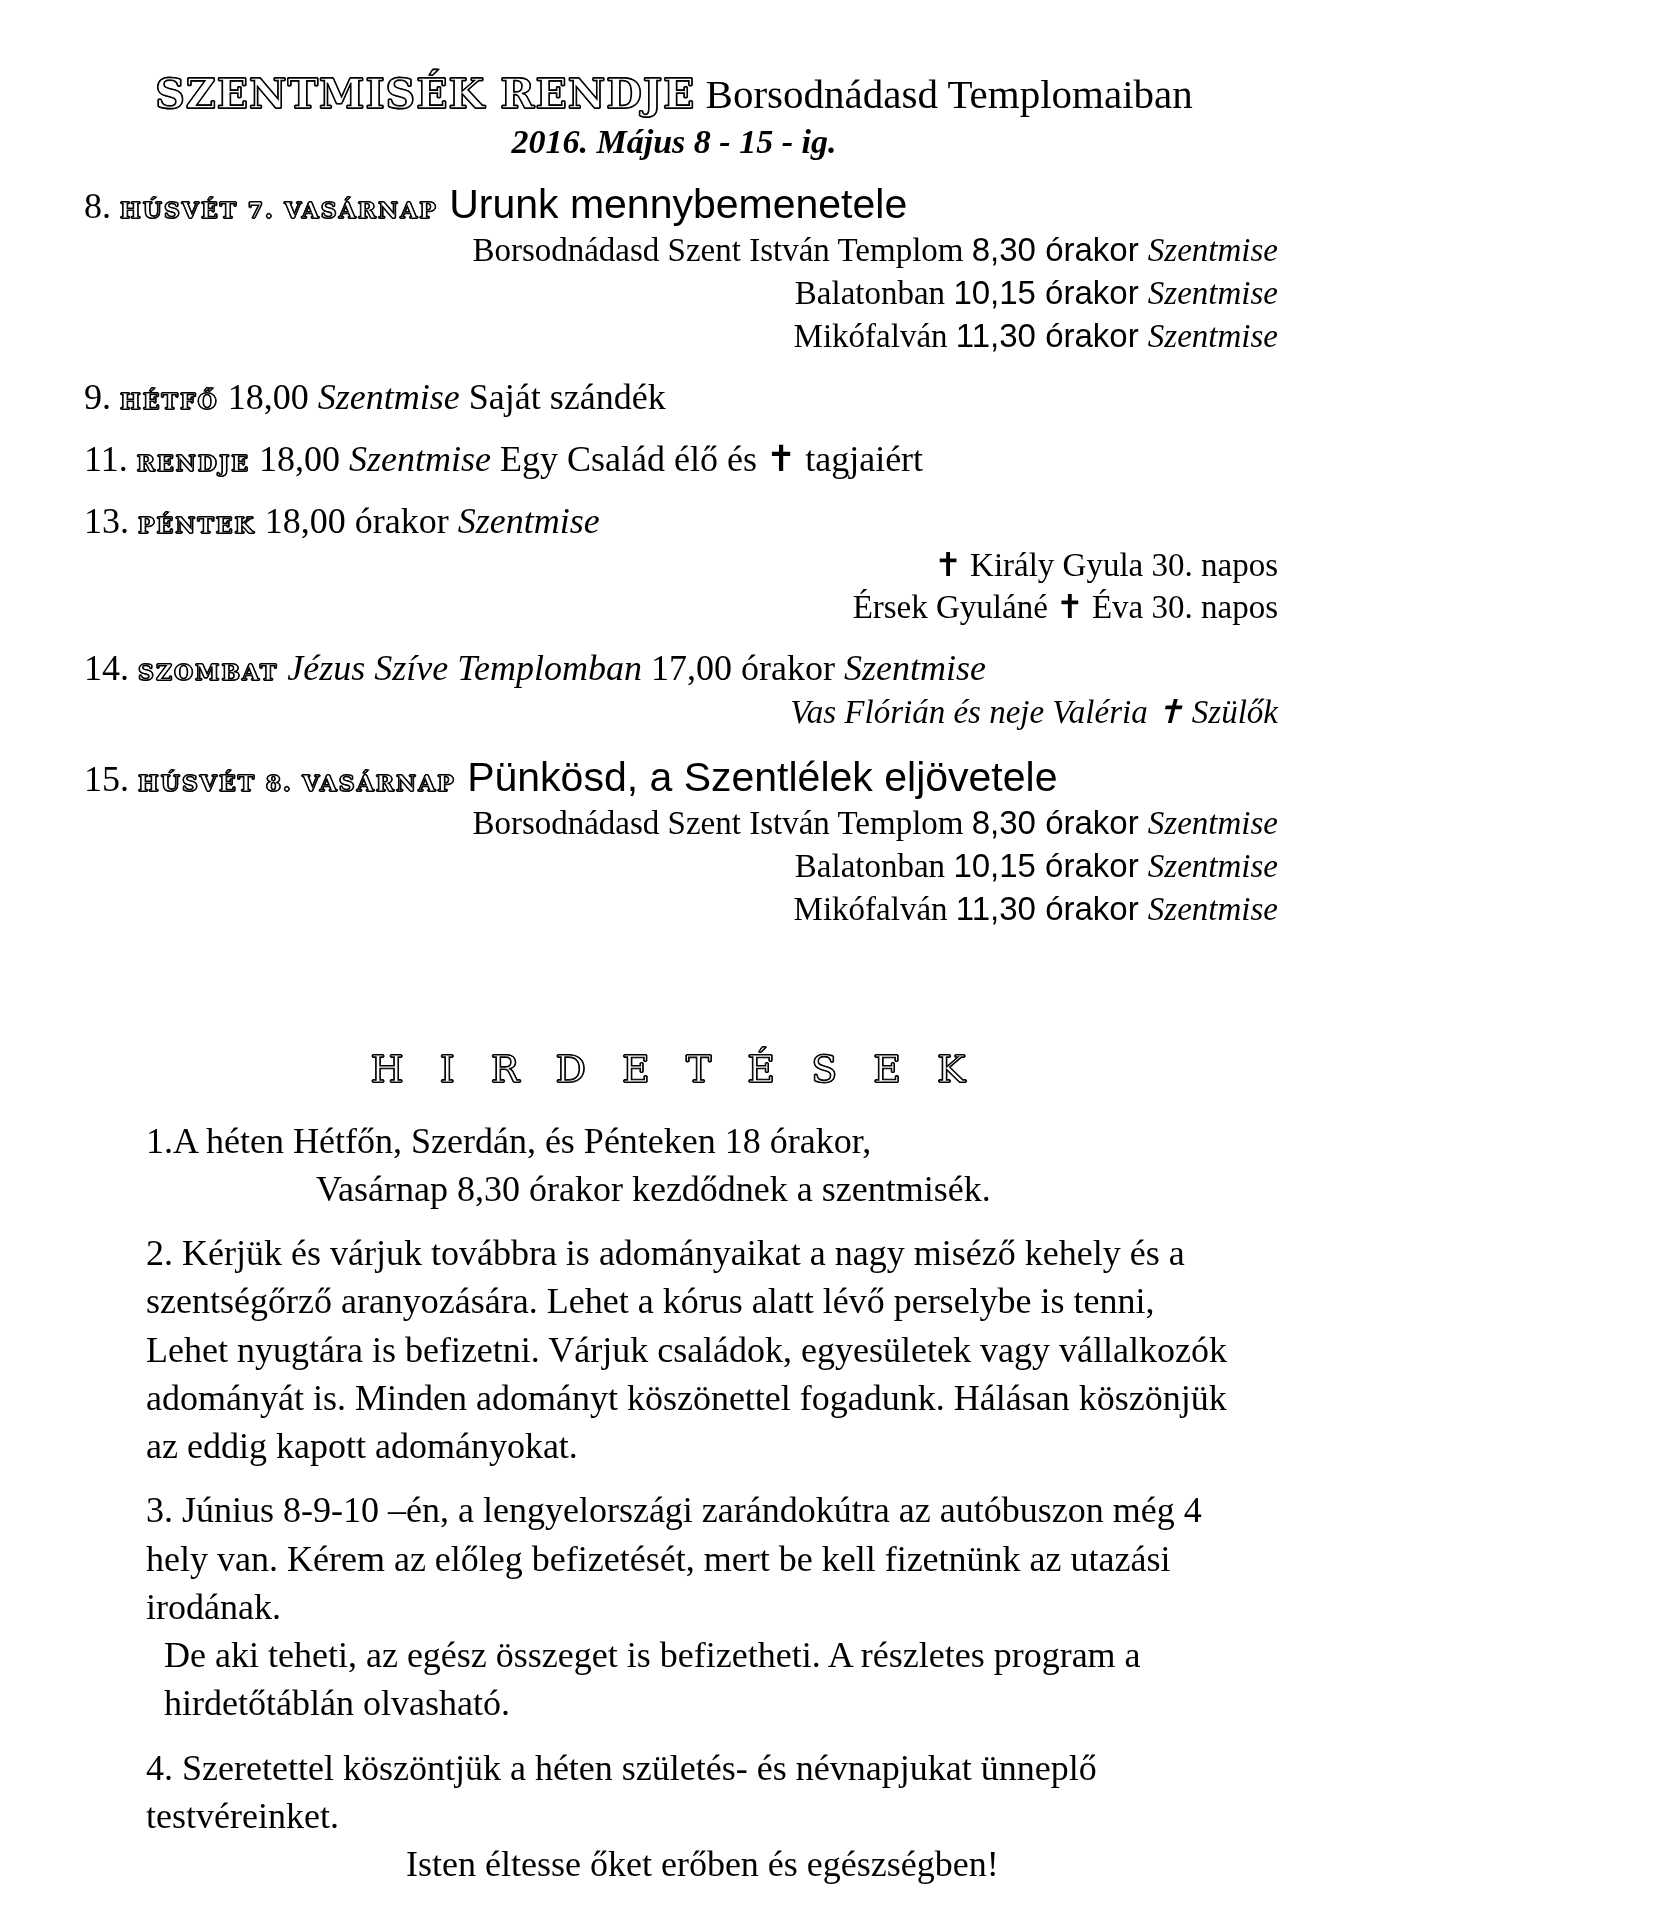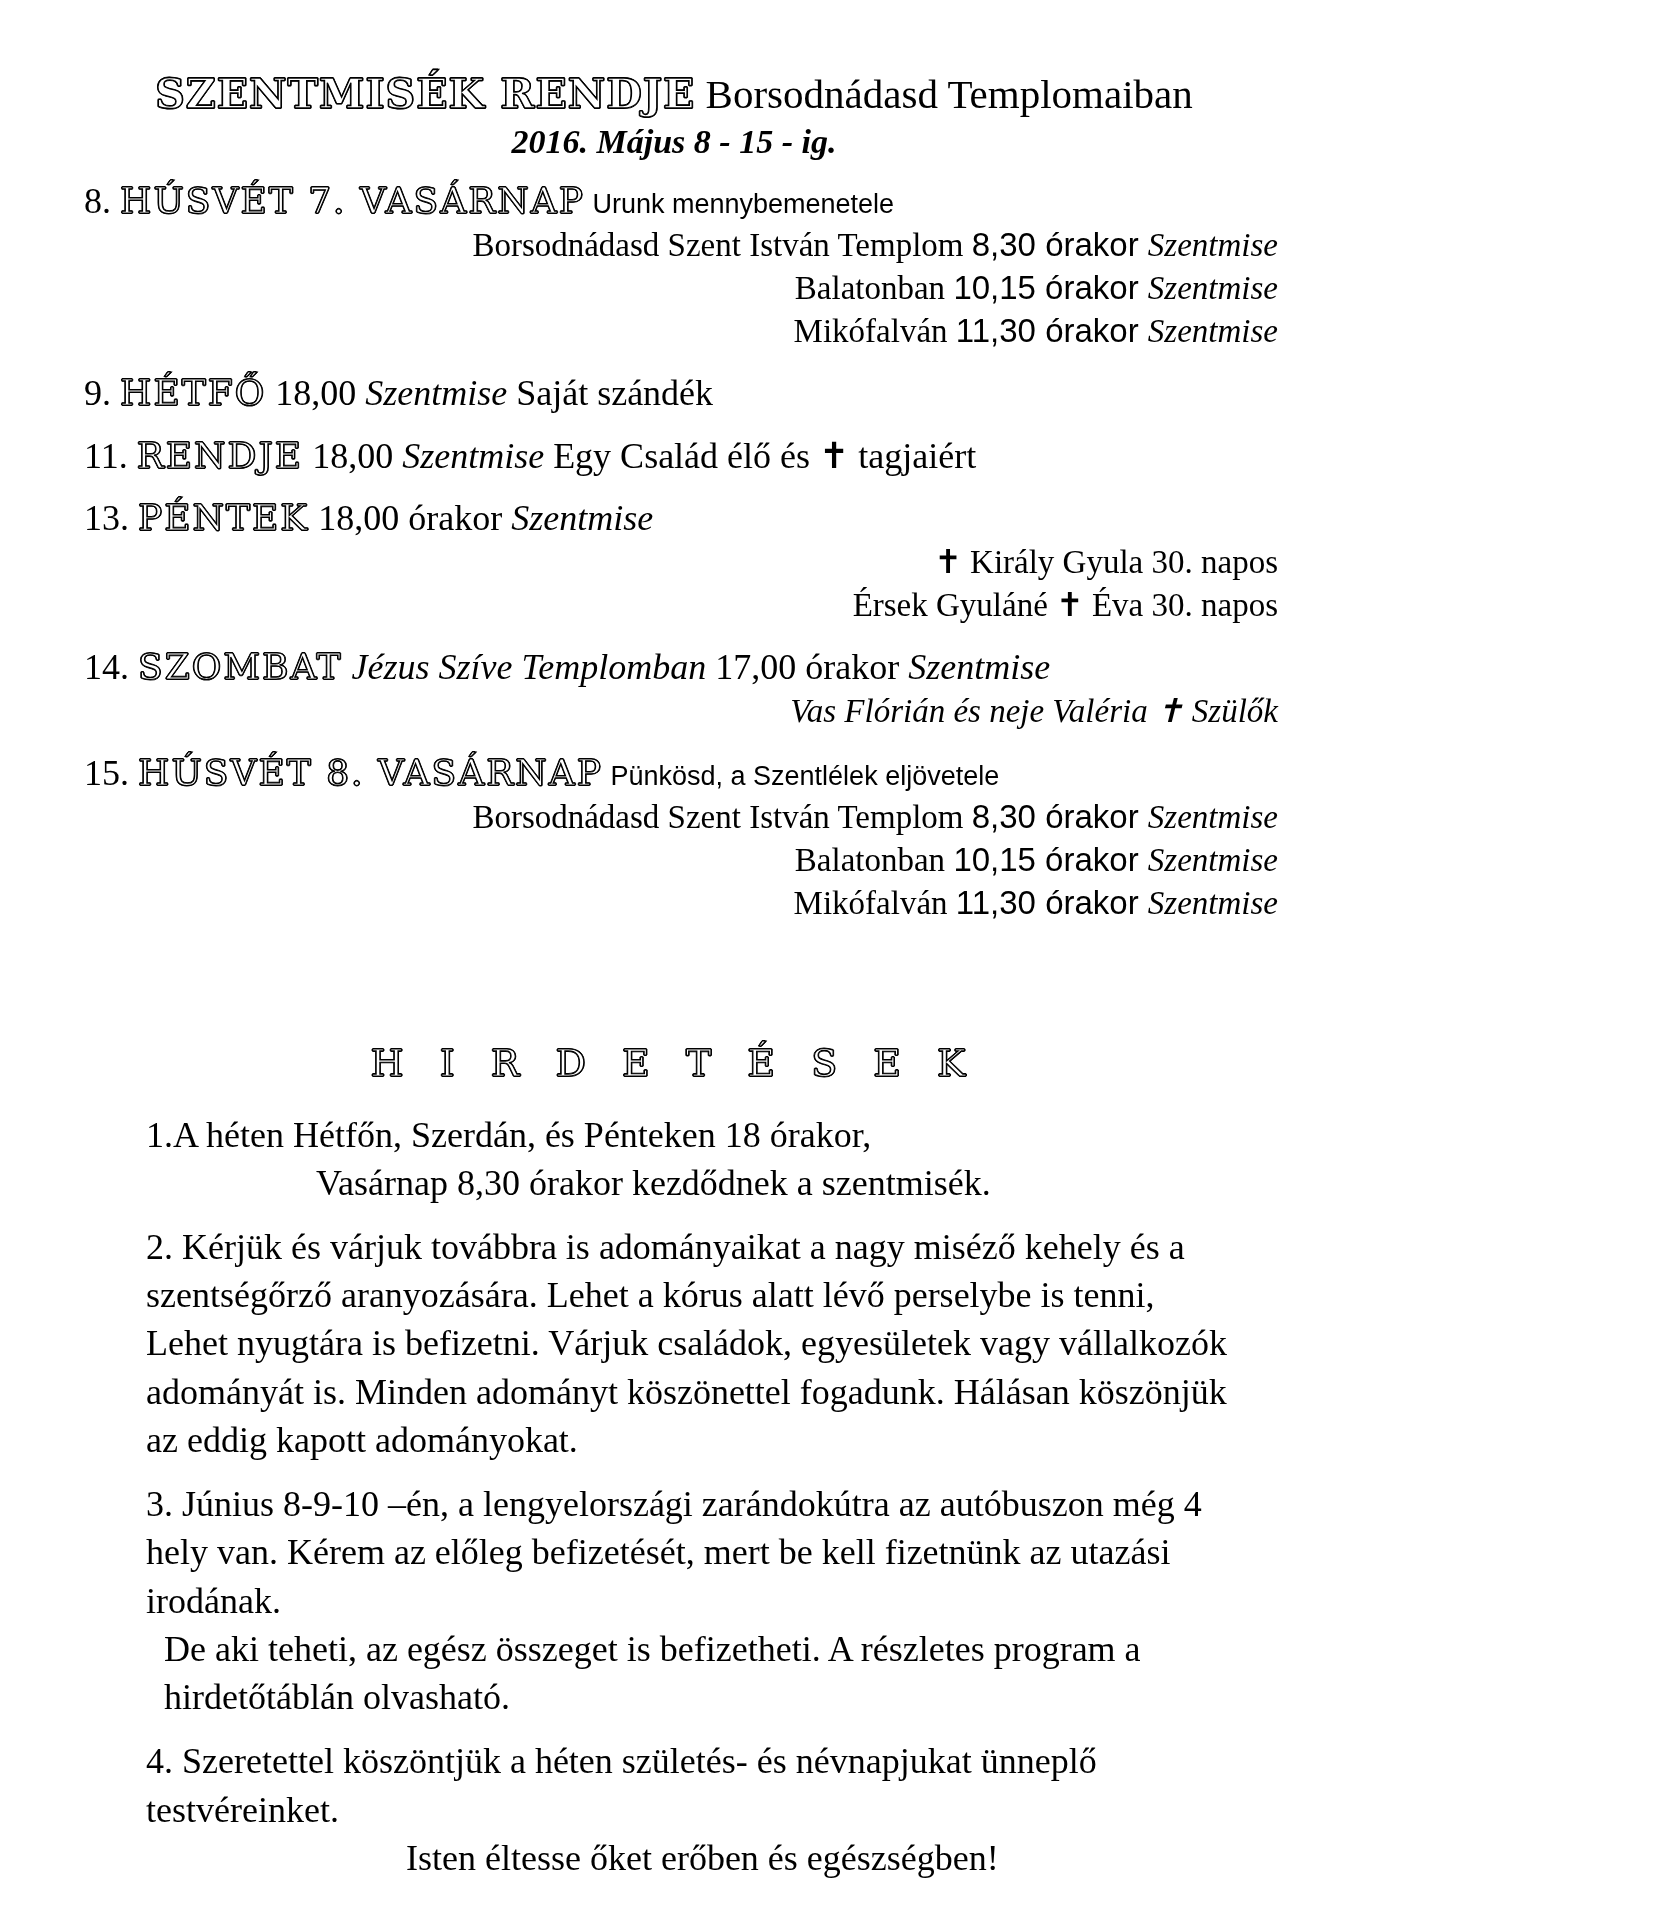--- a/index.html
+++ b/index.html
@@ -61,31 +61,31 @@
   .day-head {
     font-size: 36px;
     line-height: 1.22;
     padding-left: 14px;
   }
   .daynum {
     font-family: "Liberation Serif", serif;
   }
   .dayname {
     font-family: "DejaVu Serif", serif;
-    font-weight: normal;
+    font-weight: bold;
     letter-spacing: 2px;
     color: #ffffff;
     -webkit-text-stroke: 1.2px #000;
     text-shadow:
       -1px 0 #000, 1px 0 #000, 0 -1px #000, 0 1px #000;
-    font-size: 36px;
+    font-size: 22px;
   }
   .daydesc {
     font-family: "Liberation Sans", sans-serif;
-    font-size: 27px;
+    font-size: 41px;
   }
   .plain {
     font-family: "Liberation Serif", serif;
   }
   .line {
     font-size: 33px;
     line-height: 1.3;
     padding-left: 92px;
     text-align: right;
   }

